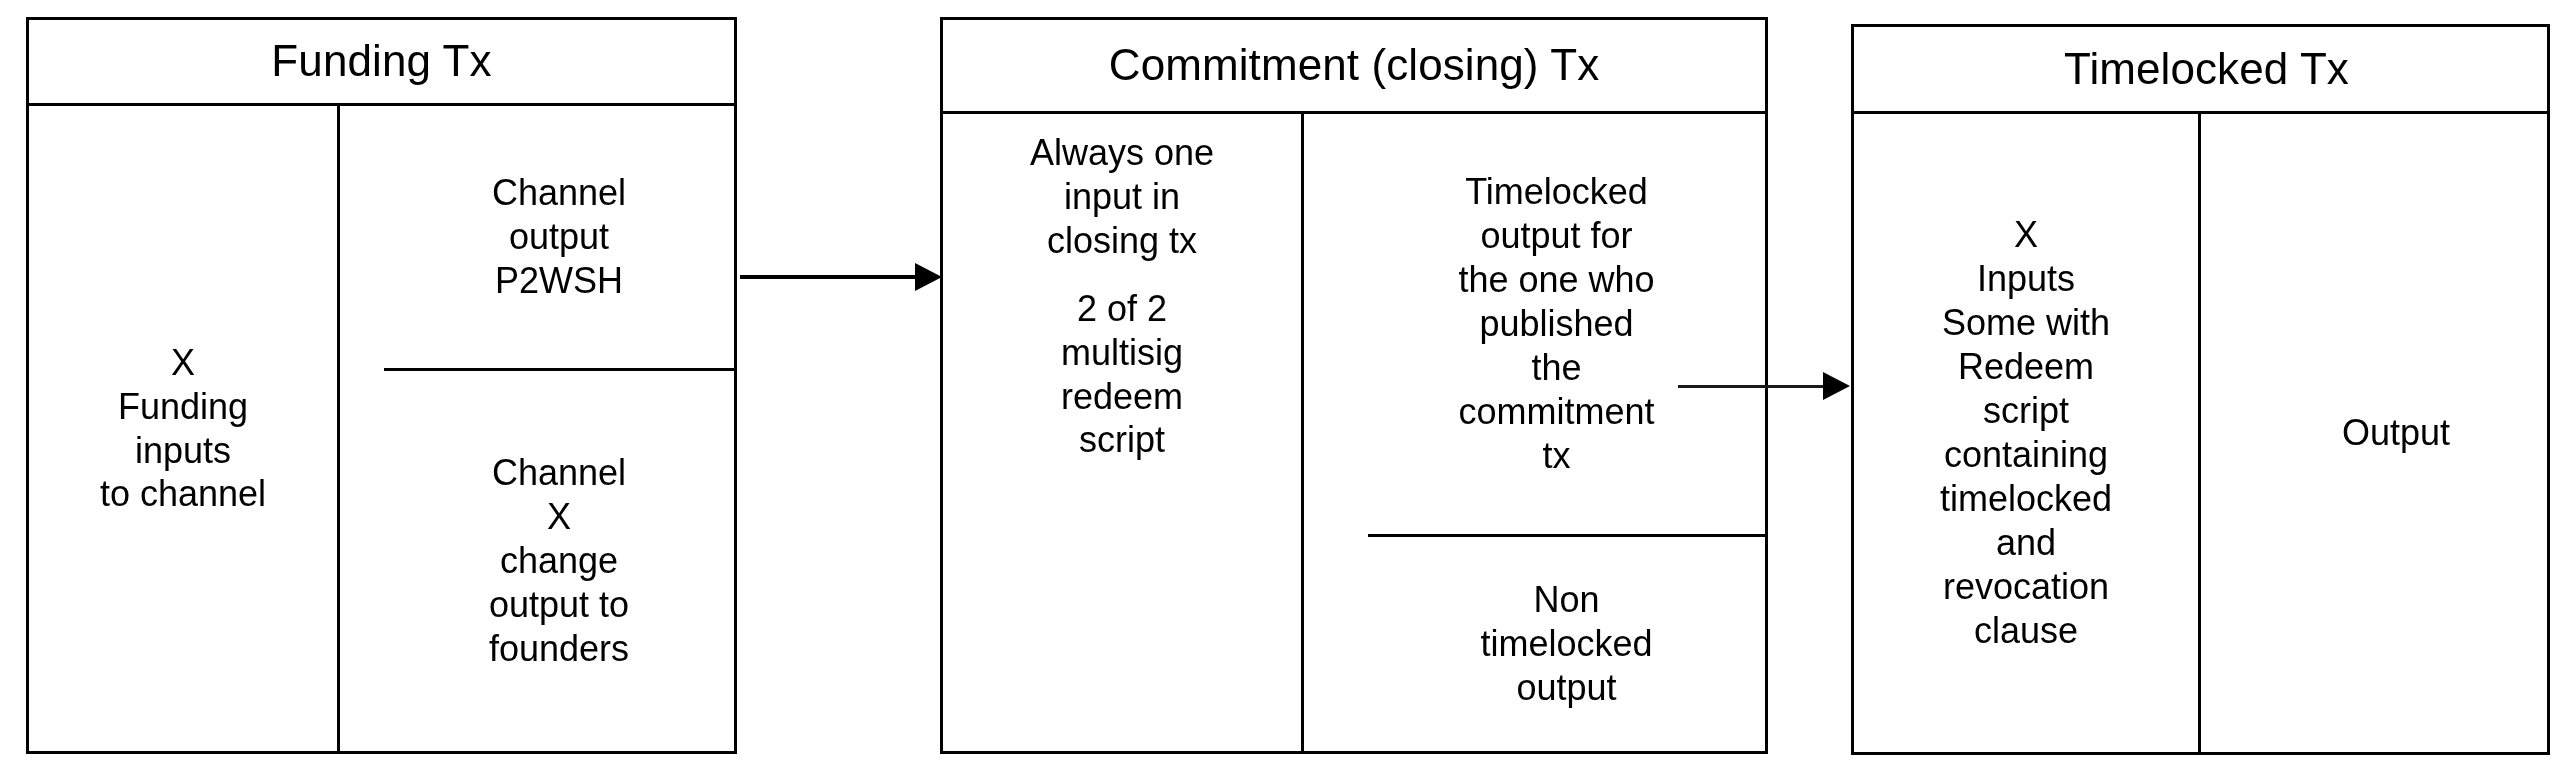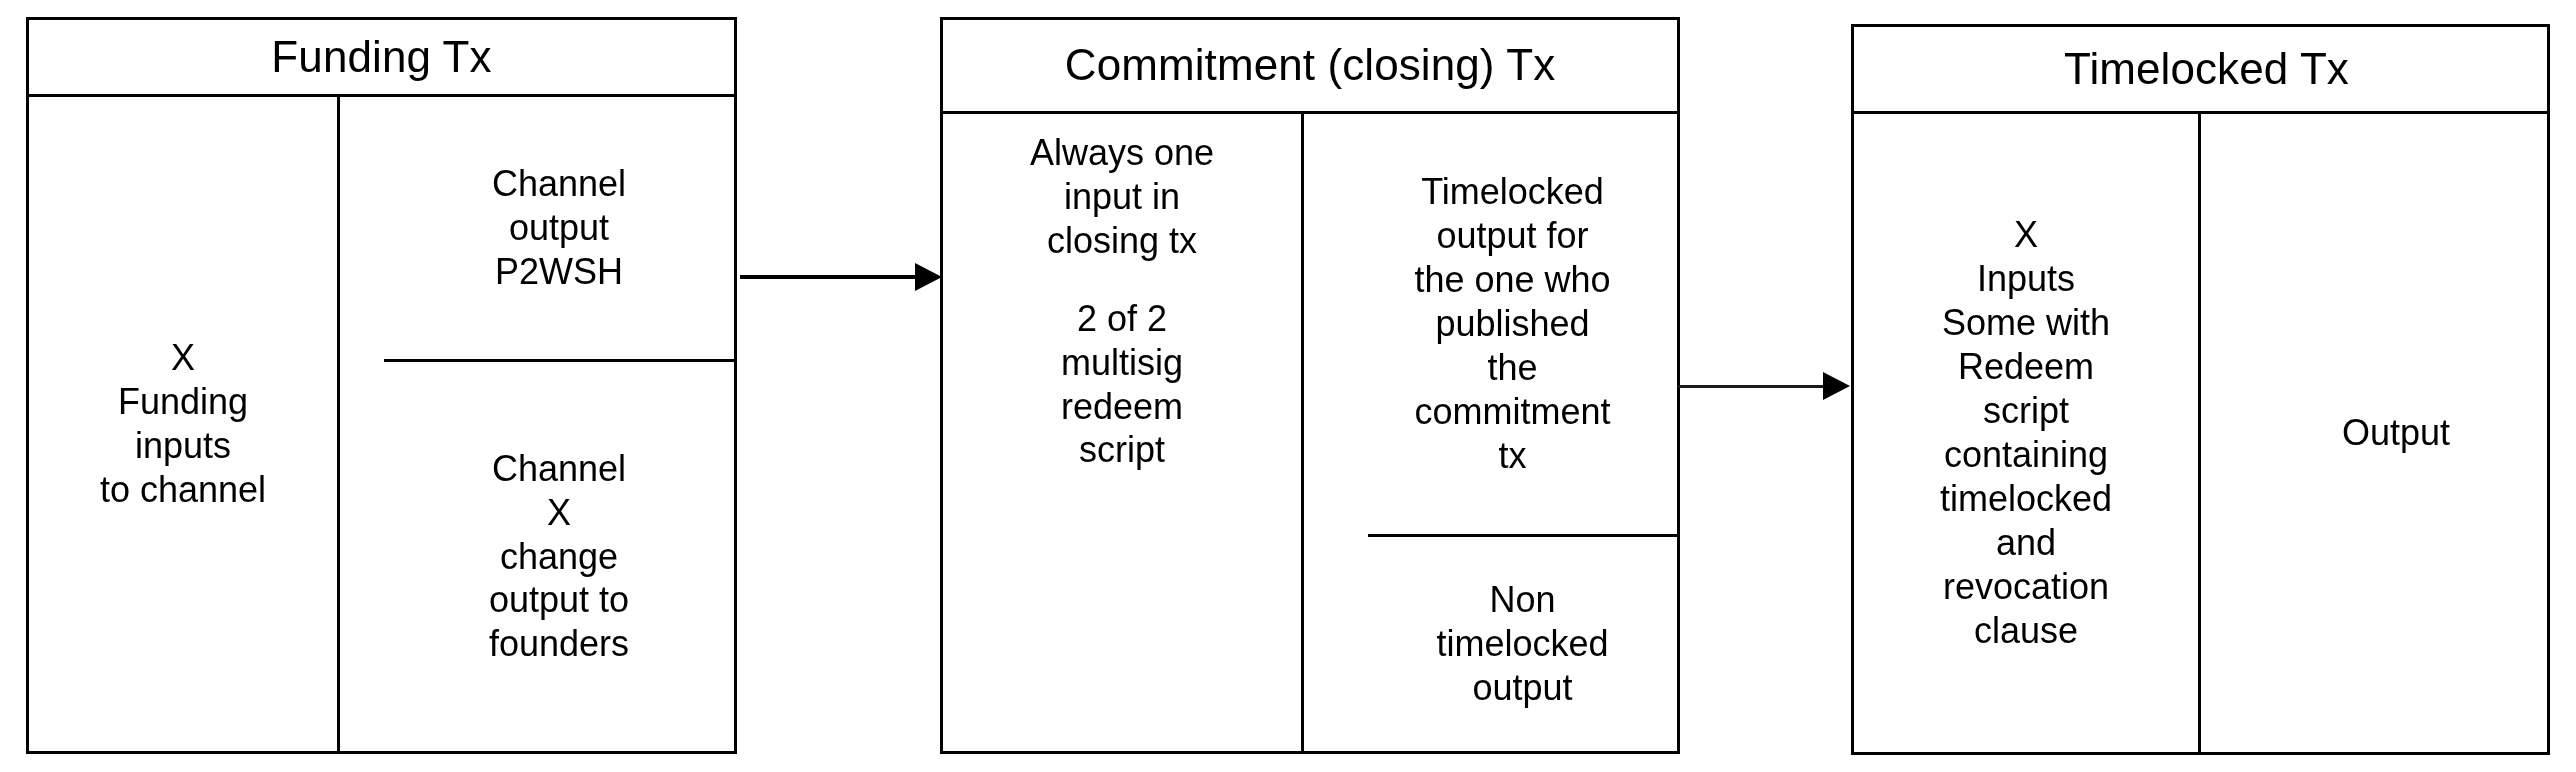--- a/index.html
+++ b/index.html
@@ -77,21 +77,21 @@
   }
   .tx-cell.divided {
     border-top: 3px solid #000000;
   }
   .cell-text {
     font-size: 36px;
     line-height: 1.22;
     white-space: pre-line;
   }
   .cell-text + .cell-text {
-    margin-top: 34px;
+    margin-top: 24px;
   }
 
   
   .arrow {
     position: absolute;
     height: 0;
     display: flex;
     align-items: center;
   }
   .arrow-line {
@@ -113,21 +113,21 @@
     margin-left: -0.7px;
   }
 </style>
 </head>
 <body>
 
 <div id="canvas">
 
   <div class="tx-box" id="box-funding" style="left:26px; top:17px; width:711px; height:737px;">
 
-    <div class="tx-header" style="height:77px;">
+    <div class="tx-header" style="height:86px;">
       <span class="tx-header-label">Funding Tx</span>
     </div>
 
     <div class="tx-body">
 
       <div class="tx-col" style="flex:0 0 308px;">
         <div class="tx-cell" style="flex:1 1 auto;">
           <span class="cell-text">X
 Funding
 inputs
@@ -151,21 +151,21 @@
       </div>
 
     </div>
   </div>
 
   <div class="arrow" id="arrow-1" style="left:740px; top:277px; width:202px;">
     <div class="arrow-line"></div>
     <div class="arrow-head"></div>
   </div>
 
-  <div class="tx-box" id="box-commitment" style="left:940px; top:17px; width:740px; height:737px;">
+  <div class="tx-box" id="box-commitment" style="left:940px; top:17px; width:828px; height:737px;">
 
     <div class="tx-header" style="height:94px;">
       <span class="tx-header-label">Commitment (closing) Tx</span>
     </div>
 
     <div class="tx-body">
 
       <div class="tx-col" style="flex:0 0 358px;">
         <div class="tx-cell" style="flex:1 1 auto; justify-content:flex-start; padding-top:17px;">
           <span class="cell-text">Always one

